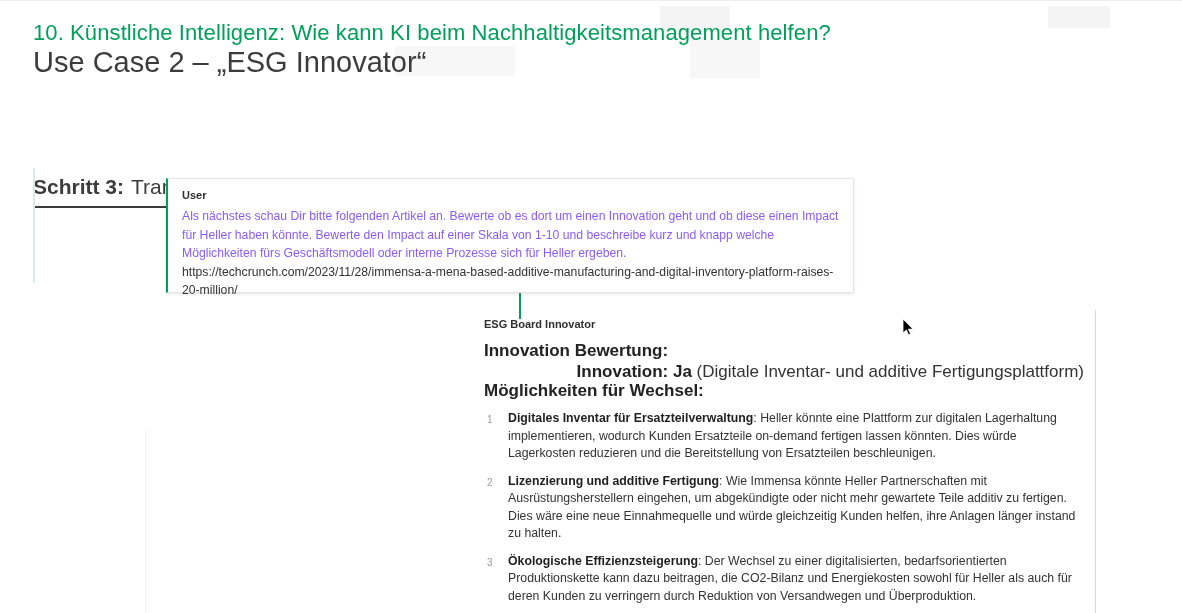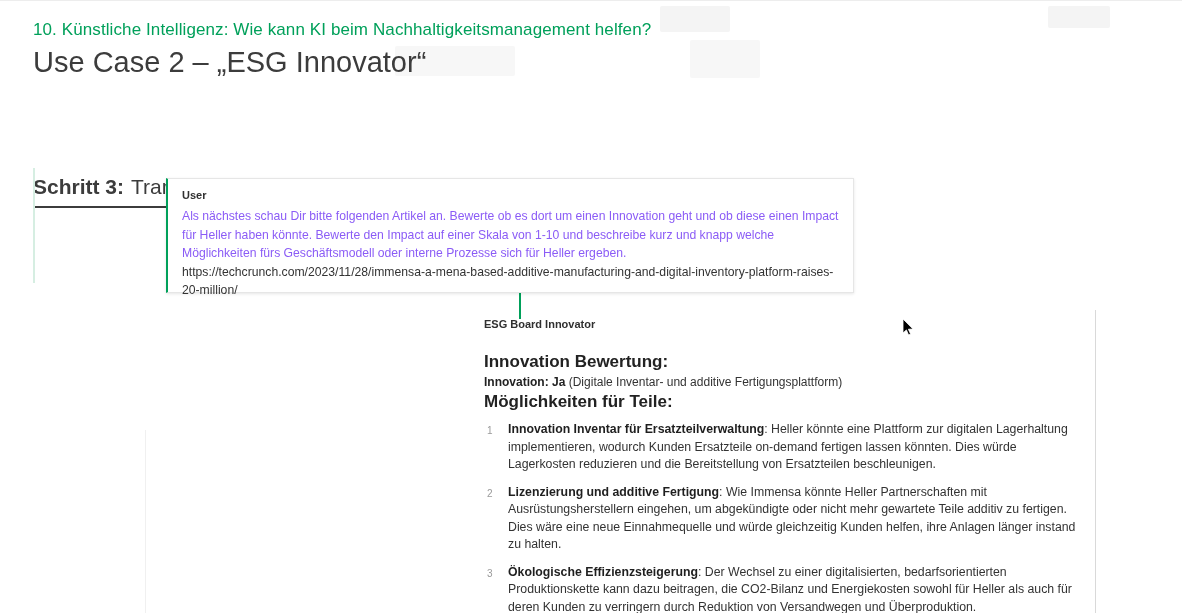--- a/index.html
+++ b/index.html
@@ -19,21 +19,21 @@
   .slide {
     position: absolute;
     inset: 0;
   }
 
   
   .kicker {
     position: absolute;
     left: 33px;
     top: 20px;
-    font-size: 17px;
+    font-size: 22px;
     color: #00a05a;
     letter-spacing: 0.1px;
     white-space: nowrap;
   }
   .title {
     position: absolute;
     left: 33px;
     top: 46px;
     font-size: 29px;
     color: #3c3c3c;
@@ -126,33 +126,34 @@
   .answer {
     position: absolute;
     left: 484px;
     top: 318px;
     width: 600px;
   }
   .ans-title {
     font-size: 11px;
     font-weight: 700;
     color: #303030;
-    margin-bottom: 22px;
+    margin-bottom: 11px;
   }
   .ans-h {
     font-size: 17px;
     font-weight: 700;
     color: #222;
     margin-bottom: 2px;
   }
   .ans-line {
-    font-size: 12px;
+    font-size: 17px;
     line-height: 17px;
     color: #333;
     margin-bottom: 1px;
+    text-align: right;
   }
   .ans-line b { font-weight: 700; color: #222; }
 
   .ans-list {
     margin: 9px 0 0 0;
     padding: 0;
     list-style: none;
   }
   .ans-item {
     position: relative;
@@ -238,26 +239,26 @@
   <div class="answer">
     <div class="ans-title">ESG Board Innovator</div>
     <div class="ans-h">Innovation Bewertung:</div>
 
     <div class="ans-line">
       <b>Innovation:</b>
       <b>Ja</b><span> (Digitale Inventar- und additive Fertigungsplattform)</span>
     </div>
 
 
-    <div class="ans-h">Möglichkeiten für Teile:</div>
+    <div class="ans-h">Möglichkeiten für Wechsel:</div>
 
     <ul class="ans-list">
       <li class="ans-item">
         <span class="num">1</span>
-        <b>Innovation Inventar für Ersatzteilverwaltung</b><span>: Heller könnte eine Plattform zur digitalen Lagerhaltung implementieren, wodurch Kunden Ersatzteile on-demand fertigen lassen könnten. Dies würde Lagerkosten reduzieren und die Bereitstellung von Ersatzteilen beschleunigen.</span>
+        <b>Digitales Inventar für Ersatzteilverwaltung</b><span>: Heller könnte eine Plattform zur digitalen Lagerhaltung implementieren, wodurch Kunden Ersatzteile on-demand fertigen lassen könnten. Dies würde Lagerkosten reduzieren und die Bereitstellung von Ersatzteilen beschleunigen.</span>
       </li>
       <li class="ans-item">
         <span class="num">2</span>
         <b>Lizenzierung und additive Fertigung</b><span>: Wie Immensa könnte Heller Partnerschaften mit Ausrüstungsherstellern eingehen, um abgekündigte oder nicht mehr gewartete Teile additiv zu fertigen. Dies wäre eine neue Einnahmequelle und würde gleichzeitig Kunden helfen, ihre Anlagen länger instand zu halten.</span>
       </li>
       <li class="ans-item">
         <span class="num">3</span>
         <b>Ökologische Effizienzsteigerung</b><span>: Der Wechsel zu einer digitalisierten, bedarfsorientierten Produktionskette kann dazu beitragen, die CO2-Bilanz und Energiekosten sowohl für Heller als auch für deren Kunden zu verringern durch Reduktion von Versandwegen und Überproduktion.</span>
       </li>
     </ul>

